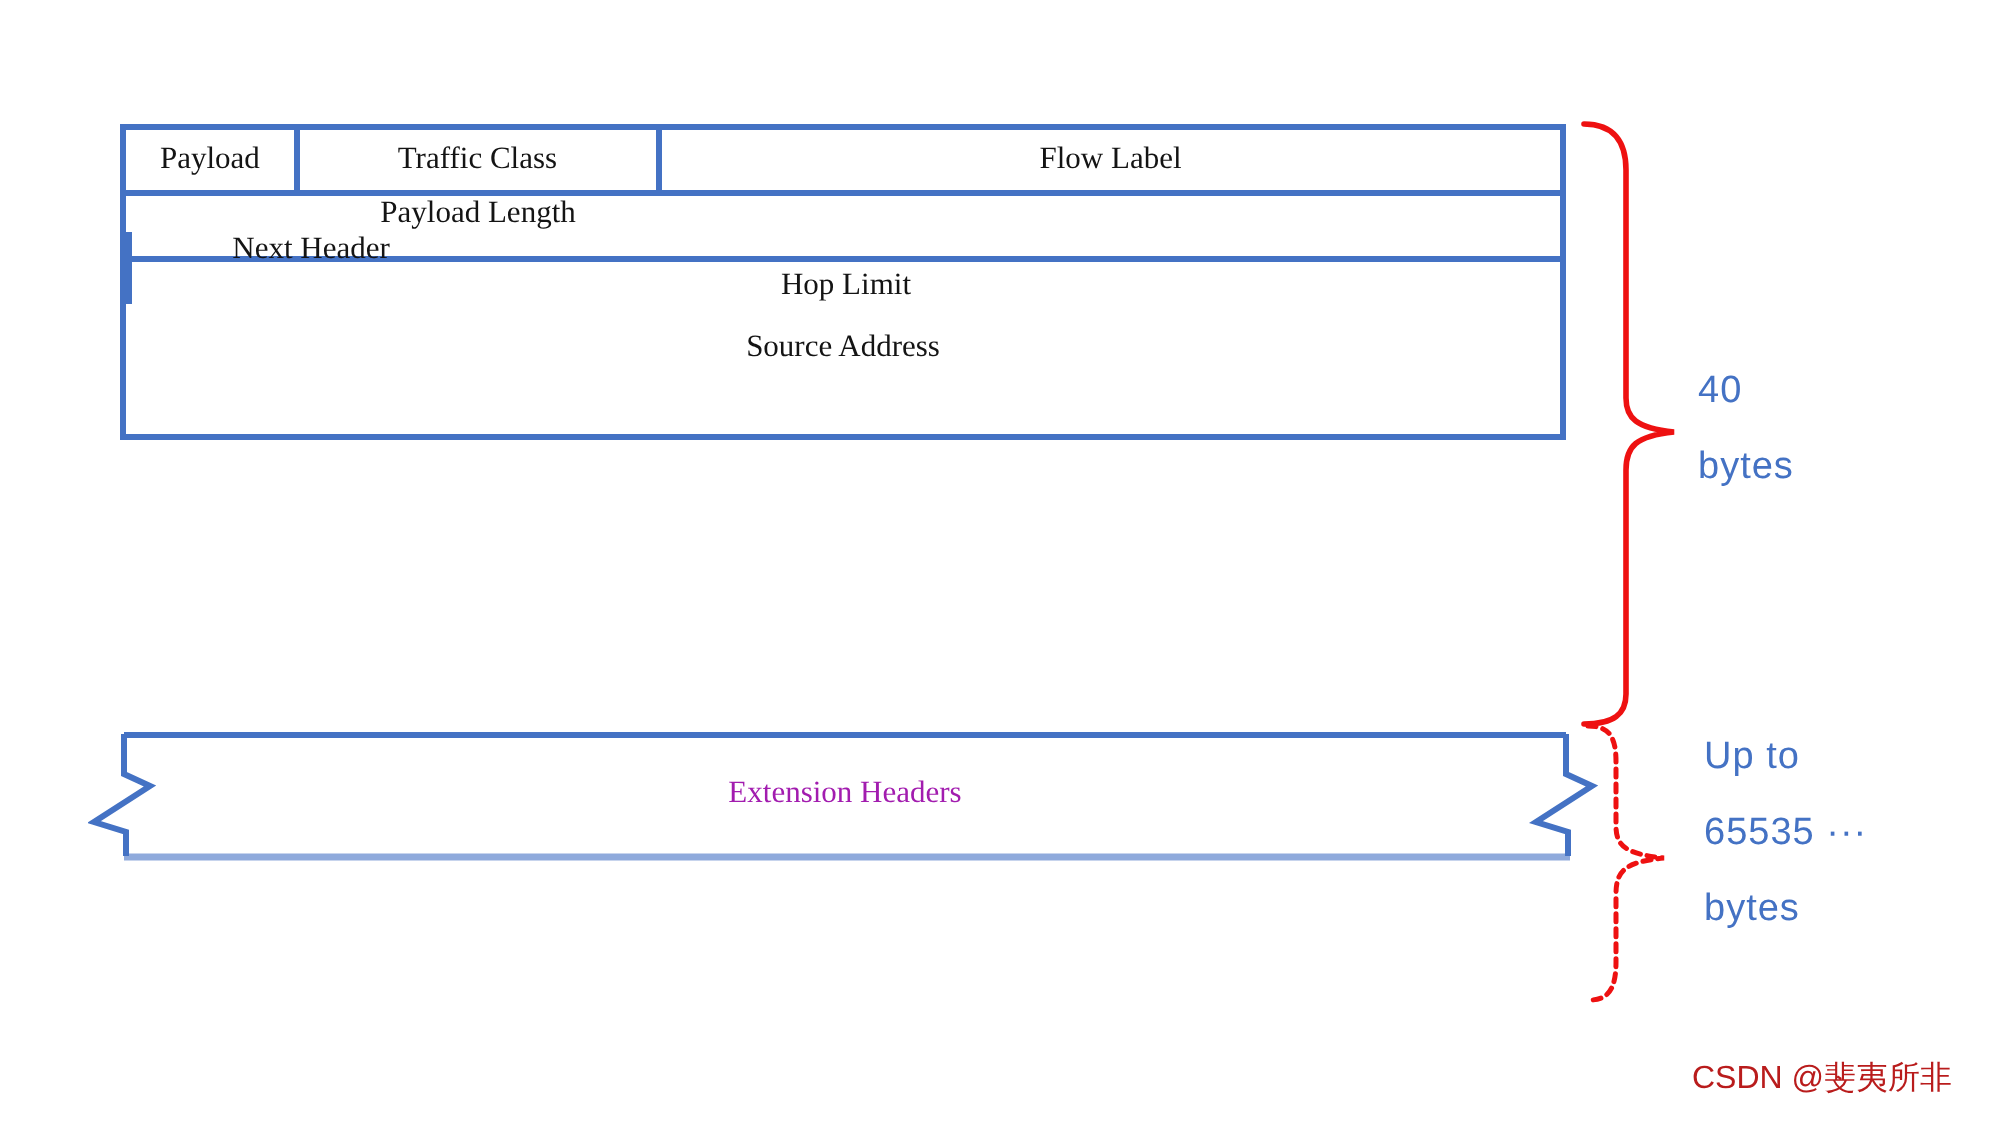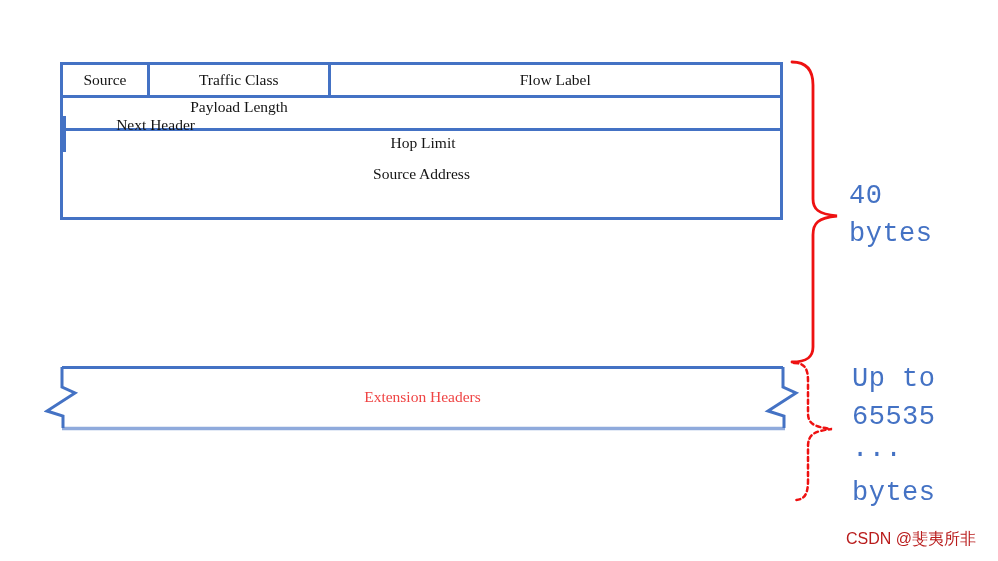--- a/index.html
+++ b/index.html
@@ -24,50 +24,50 @@
   .w-paylen{width:49.1%;}
   .w-nexthdr{width:25.4%;}
   .w-hoplimit{flex:1;}
   .w-full{flex:1;}
   
   .opt-row{position:absolute;left:44px;width:756px;height:66px;}
   .opt-row svg{position:absolute;left:0;top:0;display:block;}
   .opt-label{
     position:absolute;left:18px;right:17px;top:0;bottom:3px;
     display:flex;align-items:center;justify-content:center;
-    font-size:15.5px;color:#ef4444;white-space:nowrap;
+    font-size:15.5px;color:#a21caf;white-space:nowrap;
   }
   .row-ext{top:365px;}
   .row-payload{top:432px;}
   
   .brace{position:absolute;}
   .brace-solid{left:788px;top:58px;}
   .brace-dotted{left:788px;top:359px;}
   
   .lbl-blue{
     position:absolute;color:#4472C4;
-    font-family:Liberation Mono, monospace;
-    font-size:27px;line-height:38px;letter-spacing:0.5px;
+    font-family:Liberation Sans, sans-serif;
+    font-size:19px;line-height:38px;letter-spacing:0.5px;
   }
   .lbl-40{left:849px;top:177px;}
   .lbl-upto{left:852px;top:360px;}
   
   .watermark{
     position:absolute;right:22px;bottom:11px;color:#b91c1c;
     font-family:"Liberation Sans",sans-serif;font-size:16px;white-space:nowrap;
   }
 </style>
 </head>
 <body>
 
 <div class="stage">
 
   <div class="tbl">
     <div class="trow h-small">
-      <div class="cell w-version">Source</div>
+      <div class="cell w-version">Payload</div>
       <div class="cell w-traffic">Traffic Class</div>
       <div class="cell w-flow">Flow Label</div>
     </div>
     <div class="trow h-small">
       <div class="cell w-paylen">Payload Length</div>
       <div class="cell w-nexthdr">Next Header</div>
       <div class="cell w-hoplimit">Hop Limit</div>
     </div>
     <div class="trow h-big">
       <div class="cell w-full">Source Address</div>

